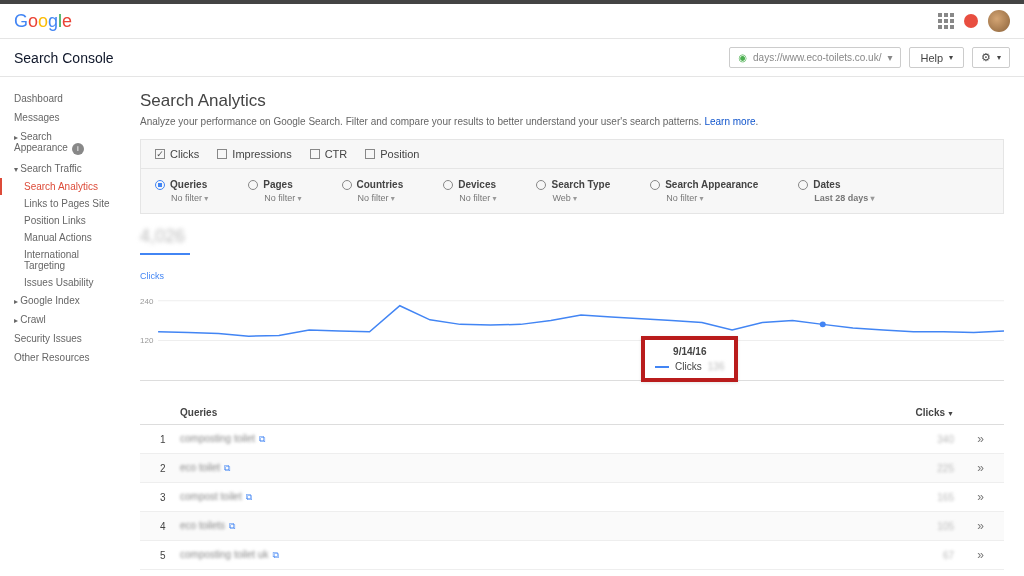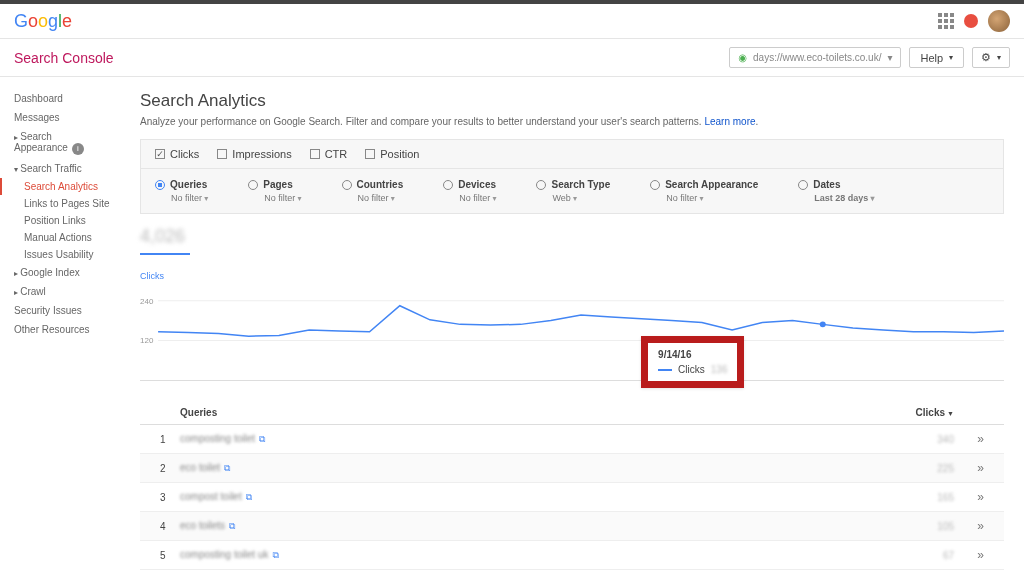--- a/index.html
+++ b/index.html
@@ -7,21 +7,21 @@
 .topbar { height: 4px; background: #444; }
 .header { display: flex; align-items: center; padding: 6px 14px; border-bottom: 1px solid #e5e5e5; }
 .logo { font-size: 18px; font-weight: normal; }
 .logo .b { color: #4285f4; } .logo .r { color: #ea4335; } .logo .y { color: #fbbc05; } .logo .g { color: #34a853; }
 .header-right { margin-left: auto; display: flex; align-items: center; gap: 10px; }
 .apps-icon { width: 16px; height: 16px; display: grid; grid-template-columns: repeat(3,4px); grid-template-rows: repeat(3,4px); gap: 2px; }
 .apps-icon span { background: #888; }
 .notif { width: 14px; height: 14px; border-radius: 50%; background: #e84e40; }
 .avatar { width: 22px; height: 22px; border-radius: 50%; background: radial-gradient(circle at 40% 40%, #d4a574, #8b6239); }
 .subheader { display: flex; align-items: center; padding: 8px 14px; border-bottom: 1px solid #e5e5e5; }
-.console-title { color: #be185d; font-size: 14px; }
+.console-title { color: #0f172a; font-size: 14px; }
 .subheader-right { margin-left: auto; display: flex; gap: 8px; }
 .url-selector { border: 1px solid #ccc; border-radius: 2px; padding: 3px 8px; display: flex; align-items: center; gap: 6px; font-size: 10px; color: #888; }
 .url-selector .globe { font-size: 10px; color: #4caf50; }
 .help-btn, .gear-btn { border: 1px solid #ccc; border-radius: 2px; padding: 3px 10px; font-size: 11px; display: flex; align-items: center; gap: 6px; cursor: pointer; }
 .gear-btn { padding: 3px 8px; }
 .main { display: flex; }
 .sidebar { width: 120px; padding: 12px 0; font-size: 10px; }
 .sidebar-item { padding: 4px 14px; color: #666; cursor: pointer; }
 .sidebar-item.expandable::before { content: "▸ "; font-size: 8px; }
 .sidebar-item.expanded::before { content: "▾ "; font-size: 8px; }
@@ -49,21 +49,21 @@
 .totals-value { font-size: 18px; color: #bbb; filter: blur(2px); margin-top: 2px; }
 .totals-underline { width: 50px; border-bottom: 2px solid #4285f4; margin-top: 6px; }
 .chart-section { margin-top: 6px; }
 .chart-label { font-size: 9px; color: #4285f4; }
 .chart { position: relative; height: 100px; border-bottom: 1px solid #ddd; }
 .chart svg { width: 100%; height: 100%; }
 .gridline { stroke: #eee; stroke-width: 1; }
 .axis-label { font-size: 8px; fill: #999; }
 .chart-line { fill: none; stroke: #4285f4; stroke-width: 1.5; }
 .chart-dot { fill: #4285f4; }
-.tooltip { position: absolute; background: #fff; border: 7px solid #b91c1c; box-shadow: 0 1px 3px rgba(0,0,0,0.1); padding: 6px 10px; font-size: 10px; left: 58%; top: 55px; }
+.tooltip { position: absolute; background: #fff; border: 4px solid #b91c1c; box-shadow: 0 1px 3px rgba(0,0,0,0.1); padding: 6px 10px; font-size: 10px; left: 58%; top: 55px; text-align: center; }
 .tooltip-date { font-weight: bold; margin-bottom: 4px; }
 .tooltip-row { display: flex; align-items: center; gap: 6px; }
 .tooltip-line { width: 14px; height: 2px; background: #4285f4; }
 .tooltip-val { color: #bbb; filter: blur(1.5px); }
 .table { margin-top: 20px; }
 .table-header { display: flex; padding: 6px 20px; font-size: 10px; font-weight: bold; border-bottom: 1px solid #ddd; }
 .col-idx { width: 20px; }
 .col-query { flex: 1; }
 .col-clicks { width: 60px; text-align: right; }
 .col-action { width: 30px; text-align: right; }
@@ -123,20 +123,21 @@
 <div class="main">
   <div class="sidebar">
     <div class="sidebar-item">Dashboard</div>
     <div class="sidebar-item">Messages</div>
     <div class="sidebar-item expandable"><span>Search Appearance</span><span class="badge">i</span></div>
     <div class="sidebar-item expanded">Search Traffic</div>
     <div class="sidebar-subitem active">Search Analytics</div>
     <div class="sidebar-subitem">Links to Pages Site</div>
     <div class="sidebar-subitem">Position Links</div>
     <div class="sidebar-subitem">Manual Actions</div>
+    <div class="sidebar-subitem">International Targeting</div>
     <div class="sidebar-subitem">Issues Usability</div>
     <div class="sidebar-item expandable">Google Index</div>
     <div class="sidebar-item expandable">Crawl</div>
     <div class="sidebar-item">Security Issues</div>
     <div class="sidebar-item">Other Resources</div>
   </div>
 
   <div class="content">
     <h1 class="page-title">Search Analytics</h1>
     <div class="page-desc">

